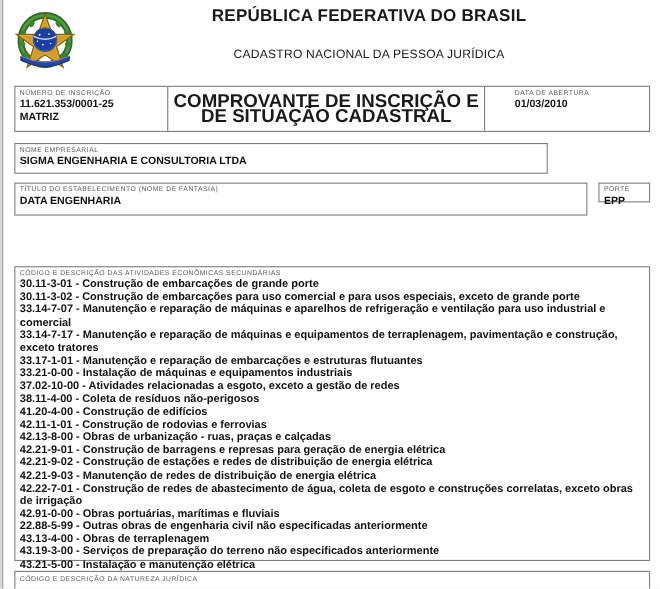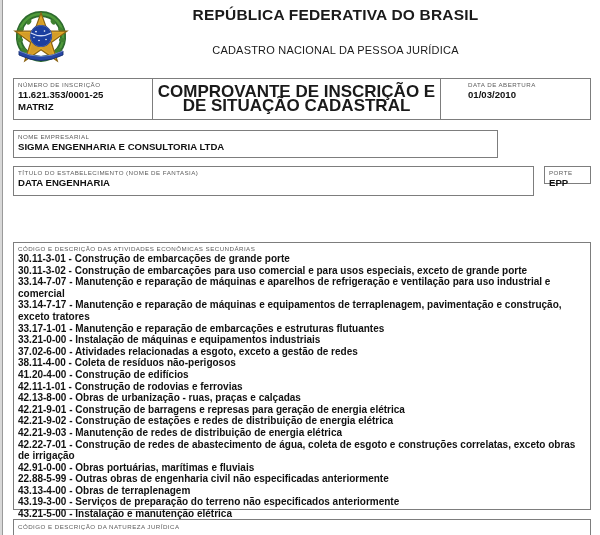--- a/index.html
+++ b/index.html
@@ -273,21 +273,21 @@
 
   <div class="row-sec box">
     <div class="lbl">CÓDIGO E DESCRIÇÃO DAS ATIVIDADES ECONÔMICAS SECUNDÁRIAS</div>
     <div class="sec-list" id="sec-list">
         <div class="sec-item">30.11-3-01 - Construção de embarcações de grande porte</div>
         <div class="sec-item">30.11-3-02 - Construção de embarcações para uso comercial e para usos especiais, exceto de grande porte</div>
         <div class="sec-item">33.14-7-07 - Manutenção e reparação de máquinas e aparelhos de refrigeração e ventilação para uso industrial e comercial</div>
         <div class="sec-item">33.14-7-17 - Manutenção e reparação de máquinas e equipamentos de terraplenagem, pavimentação e construção, exceto tratores</div>
         <div class="sec-item">33.17-1-01 - Manutenção e reparação de embarcações e estruturas flutuantes</div>
         <div class="sec-item">33.21-0-00 - Instalação de máquinas e equipamentos industriais</div>
-        <div class="sec-item">37.02-6-00 - Atividades relacionadas a esgoto, exceto a gestão de redes</div>
+        <div class="sec-item">37.02-10-00 - Atividades relacionadas a esgoto, exceto a gestão de redes</div>
         <div class="sec-item">38.11-4-00 - Coleta de resíduos não-perigosos</div>
         <div class="sec-item">41.20-4-00 - Construção de edifícios</div>
         <div class="sec-item">42.11-1-01 - Construção de rodovias e ferrovias</div>
         <div class="sec-item">42.13-8-00 - Obras de urbanização - ruas, praças e calçadas</div>
         <div class="sec-item">42.21-9-01 - Construção de barragens e represas para geração de energia elétrica</div>
         <div class="sec-item">42.21-9-02 - Construção de estações e redes de distribuição de energia elétrica</div>
         <div class="sec-item">42.21-9-03 - Manutenção de redes de distribuição de energia elétrica</div>
         <div class="sec-item">42.22-7-01 - Construção de redes de abastecimento de água, coleta de esgoto e construções correlatas, exceto obras de irrigação</div>
         <div class="sec-item">42.91-0-00 - Obras portuárias, marítimas e fluviais</div>
         <div class="sec-item">22.88-5-99 - Outras obras de engenharia civil não especificadas anteriormente</div>

